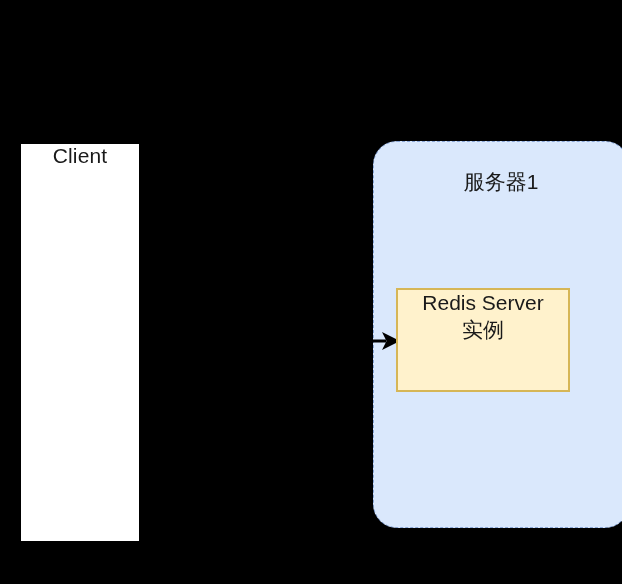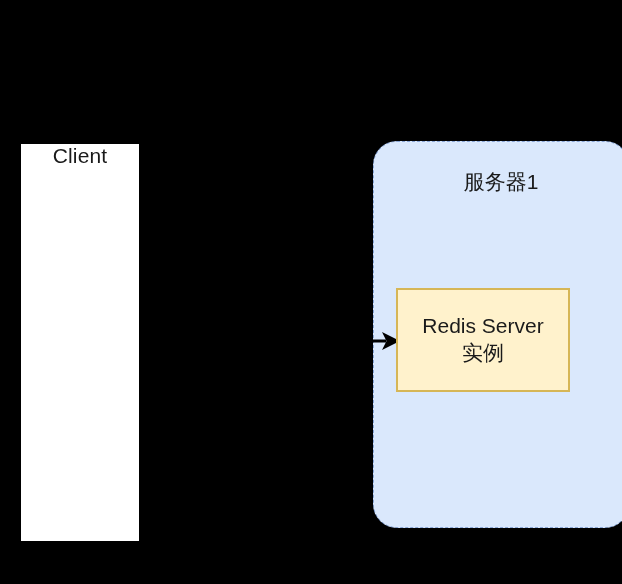--- a/index.html
+++ b/index.html
@@ -66,21 +66,21 @@
     left: 396px;
     top: 288px;
     width: 174px;
     height: 104px;
     background: #fff2cc;
     border: 2px solid #d6b656;
     box-sizing: border-box;
     display: flex;
     flex-direction: column;
     align-items: center;
-    justify-content: center;
+    justify-content: flex-start;
   }
   .redis-line {
     font-size: 21px;
     color: #1a1a1a;
     line-height: 1.28;
     text-align: center;
     white-space: nowrap;
   }
 
   

